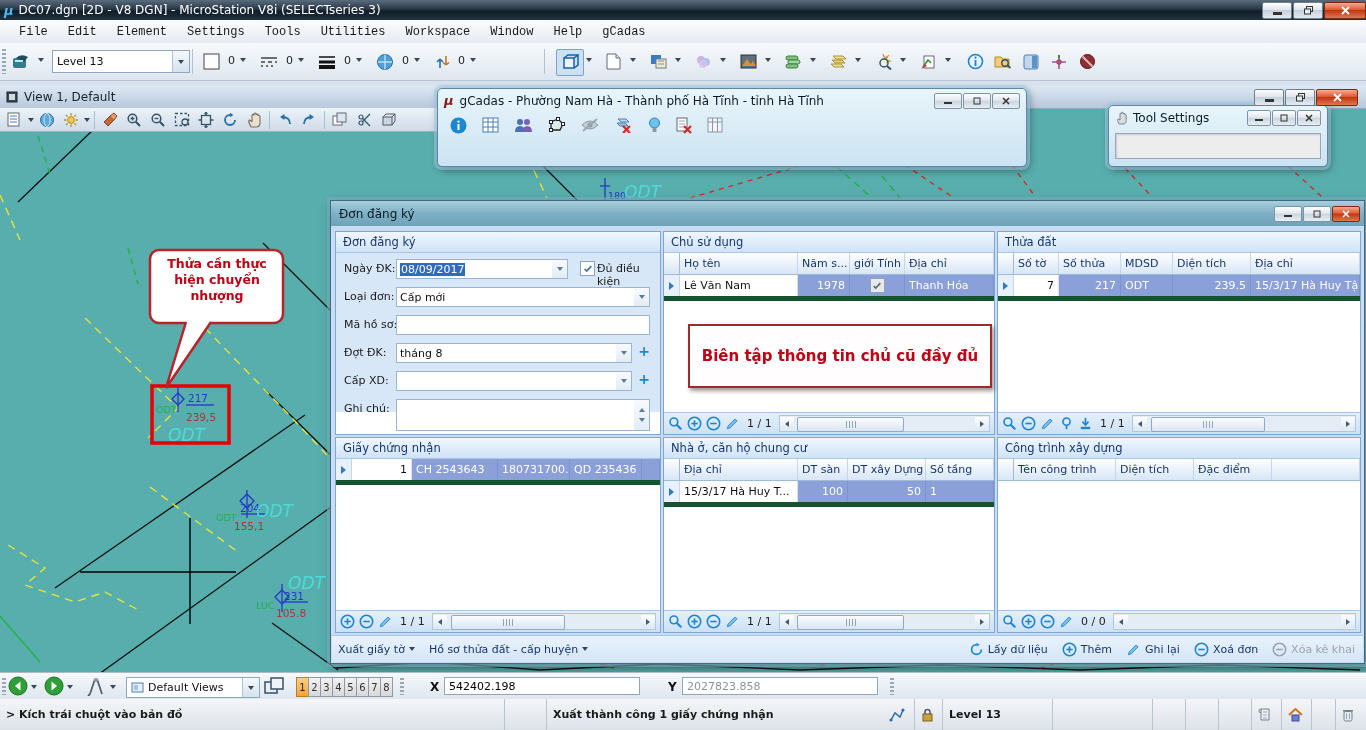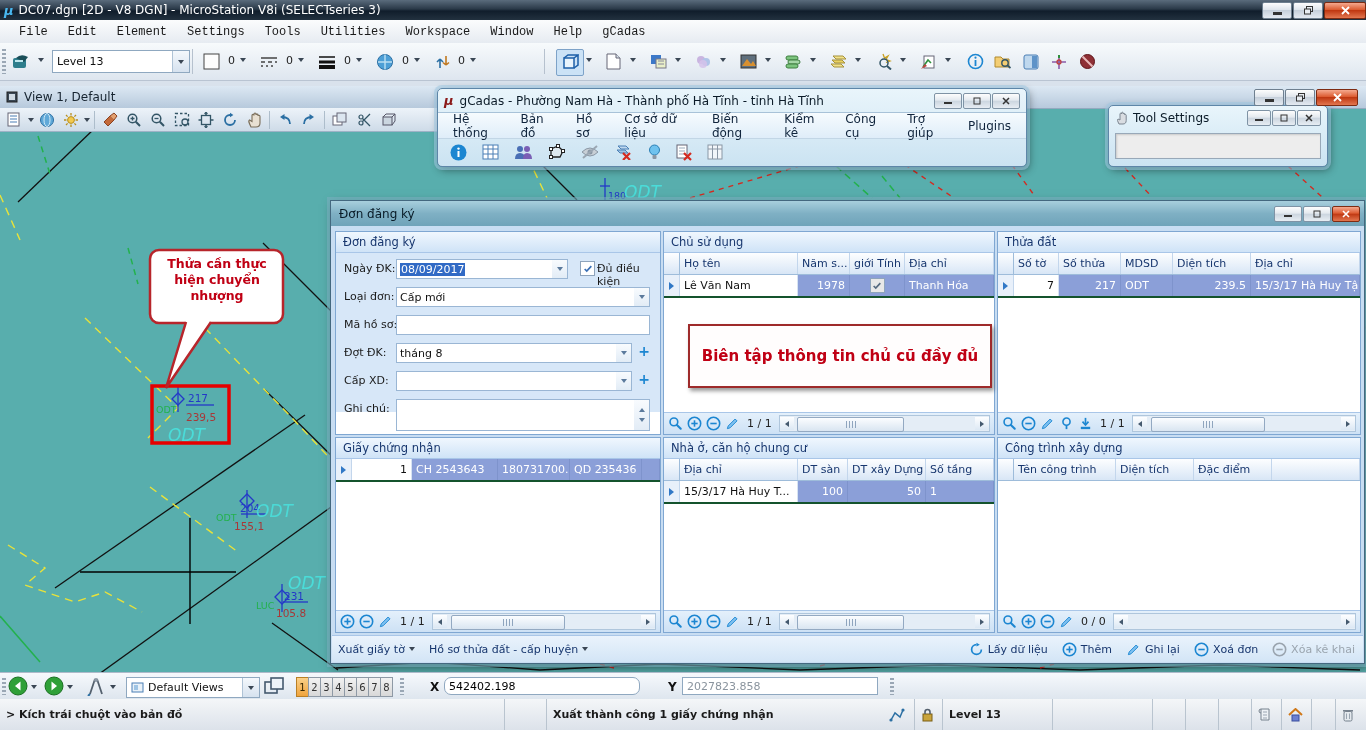--- a/index.html
+++ b/index.html
@@ -53,21 +53,21 @@
     background:linear-gradient(#A8CFDD,#7FB0C4 50%,#6FA3B9);display:flex;align-items:center;padding-left:8px;
     color:#081A26;font-size:12px;box-sizing:border-box;}
   .panel{position:absolute;background:#fff;border:1px solid #7FA7D2;}
   .phead{height:20px;background:linear-gradient(#F0F7FE,#CFE3F7);border-bottom:1px solid #A9C6E8;
     display:flex;align-items:center;padding-left:7px;color:#17366E;font-size:11.5px;}
   .pbody{position:absolute;left:0;top:21px;right:0;bottom:22px;background:#D7E7F8;}
   .gbody{position:absolute;left:0;top:21px;right:0;bottom:22px;background:#fff;overflow:hidden;}
   .ghead{display:flex;height:21px;background:linear-gradient(#FDFEFF,#D8E6F6);border-bottom:1px solid #9EBCDA;color:#17366E;}
   .hc{border-right:1px solid #C3D6EC;padding:4px 4px 0 4px;box-sizing:border-box;overflow:hidden;white-space:nowrap;}
   .selc{width:15px;background:linear-gradient(#FDFEFF,#D8E6F6);border-right:1px solid #9EBCDA;flex:none;}
-  .grow{display:flex;height:21px;border-bottom:2px solid #14532d;justify-content:space-between;}
+  .grow{display:flex;height:21px;border-bottom:5px solid #14532d;justify-content:space-between;}
   .rc{padding:4px 4px 0 4px;box-sizing:border-box;border-right:1px solid #D7E3F2;overflow:hidden;white-space:nowrap;color:#111;}
   .rc.sel{background:#8B9FD8;color:#fff;border-right:1px solid #7E93CC;}
   .num{text-align:right;}
   .fl{flex:1;}
   .rowsel{width:15px;flex:none;background:#E8F0FA;border-right:1px solid #C3D6EC;display:flex;align-items:center;justify-content:center;}
   .rarr{width:0;height:0;border-top:4px solid transparent;border-bottom:4px solid transparent;border-left:5px solid #3178C6;}
   .pager{position:absolute;left:0;bottom:0;right:0;height:21px;background:linear-gradient(#E4F0FB,#CDE1F5);
     border-top:1px solid #A9C6E8;display:flex;align-items:center;gap:4px;padding:0 4px;color:#1C86D1;}
   .pic{width:15px;height:15px;display:block;}
   .ptext{color:#222;margin:17px 3px;white-space:nowrap;}
@@ -529,31 +529,20 @@
             <rect x="1" y="1" width="6" height="6" fill="none" stroke="#333"></rect>
           </svg>
         </div>
       <div class="fbtn">
           <svg width="8" height="8" viewBox="0 0 8 8">
             <path d="M1,1 L7,7 M7,1 L1,7" stroke="#333" stroke-width="1.5"></path>
           </svg>
         </div>
     </div>
   </div>
-  <div id="gc-menu">
-    <span class="gmi">Hệ thống</span>
-    <span class="gmi">Bản đồ</span>
-    <span class="gmi">Hồ sơ</span>
-    <span class="gmi">Cơ sở dữ liệu</span>
-    <span class="gmi">Biến động</span>
-    <span class="gmi">Kiểm kê</span>
-    <span class="gmi">Công cụ</span>
-    <span class="gmi">Trợ giúp</span>
-    <span class="gmi">Plugins</span>
-  </div>
   <div id="gc-icons">
     <span>
         <svg width="17" height="17" viewBox="0 0 17 17">
           <circle cx="8.5" cy="8.5" r="8" fill="#1C86D1"></circle>
           <rect x="7.5" y="7" width="2" height="6" fill="#fff"></rect>
           <circle cx="8.5" cy="4.6" r="1.2" fill="#fff"></circle>
         </svg>
       </span>
     <span>
         <svg width="17" height="16" viewBox="0 0 17 16">
@@ -1110,21 +1099,21 @@
   <div class="numbtn active" style="left:296px">1</div>
   <div class="numbtn" style="left:308px">2</div>
   <div class="numbtn" style="left:320px">3</div>
   <div class="numbtn" style="left:332px">4</div>
   <div class="numbtn" style="left:344px">5</div>
   <div class="numbtn" style="left:356px">6</div>
   <div class="numbtn" style="left:368px">7</div>
   <div class="numbtn" style="left:380px">8</div>
   <div class="grip" style="left:400px;top:5px;bottom:5px"></div>
   <span class="coordlabel" style="left:430px">X</span>
-  <input class="coordfield" style="left: 444px; width: 196px; border-radius: 7px;" readonly="" value="542402.198">
+  <input class="coordfield" style="left: 444px; width: 196px;" readonly="" value="542402.198">
   <span class="coordlabel" style="left:668px">Y</span>
   <input class="coordfield" style="left: 682px; width: 196px; color: rgb(138, 148, 158);" readonly="" value="2027823.858">
   <div class="grip" style="left:890px;top:5px;bottom:5px"></div>
 </div>
 
 <div class="abs" id="statusbar">
   <div class="scell" style="width:505px">
       <span>&gt; Kích trái chuột vào bản đồ</span>
     </div>
   <div class="scell" style="width:42px"></div>

